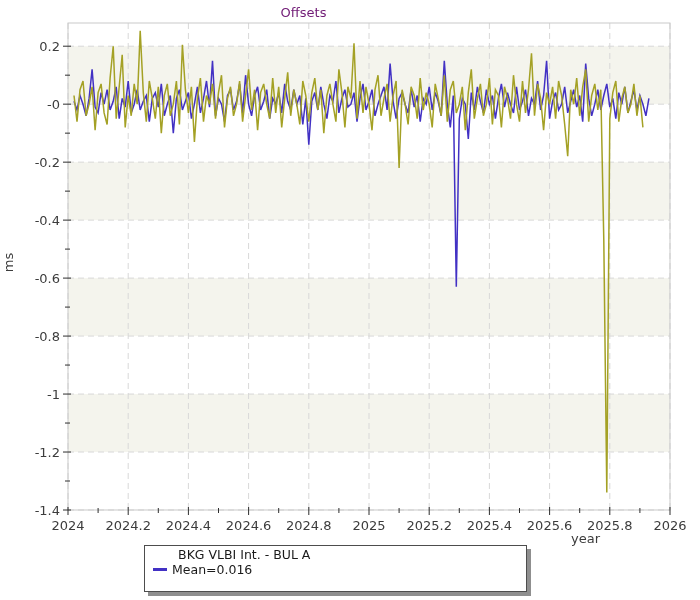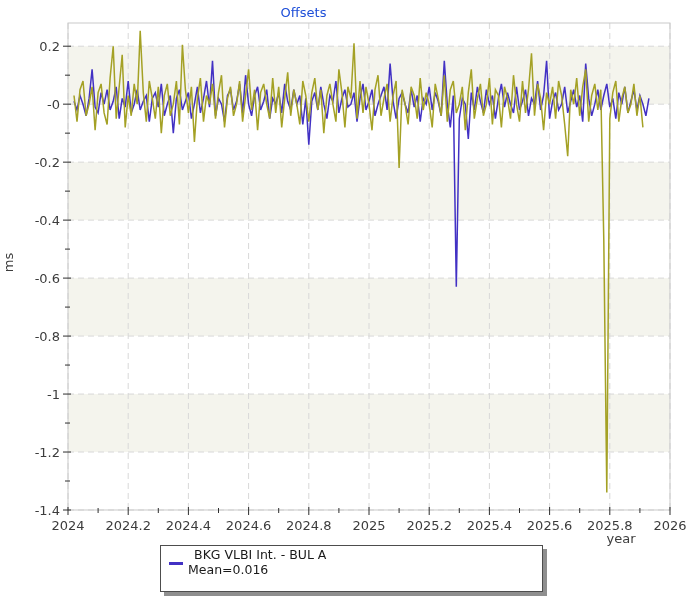--- a/index.html
+++ b/index.html
@@ -2,42 +2,42 @@
 <html><head>
 <meta charset="utf-8">
 <style>
   html,body{margin:0;padding:0;background:#ffffff;}
   #figure{
     position:relative;width:700px;height:600px;background:#ffffff;
     font-family:"DejaVu Sans","Liberation Sans",sans-serif;overflow:hidden;
   }
   #chart-title{
     position:absolute;left:0;top:5px;width:607px;text-align:center;
-    font-size:13px;color:#1d4ed8;
+    font-size:13px;color:#701a75;
   }
   #y-axis-label{
     position:absolute;left:-22px;top:255px;width:60px;text-align:center;
     transform:rotate(-90deg);font-size:13px;color:#3c3c3c;
   }
   #x-axis-label{
-    position:absolute;left:571px;top:531px;width:100px;text-align:center;
+    position:absolute;left:571px;top:531px;width:100px;text-align:left;
     font-size:13px;color:#3c3c3c;
   }
   #plot{position:absolute;left:0;top:0;}
   #plot text.tick{font-size:13px;fill:#3c3c3c;font-family:"DejaVu Sans","Liberation Sans",sans-serif;}
   #legend{
-    position:absolute;left:160px;top:545px;width:383px;height:47px;
+    position:absolute;left:144px;top:545px;width:383px;height:47px;
     background:#ffffff;border:1px solid #4d4d4d;box-shadow:4px 4px 0 #8f8f8f;
     display:flex;align-items:flex-start;
     font-size:12.5px;line-height:15px;color:#1a1a1a;box-sizing:border-box;
     padding:1px 2px;
   }
   .legend-entry{width:50%;padding-left:6px;box-sizing:border-box;}
   .legend-title{text-align:center;white-space:nowrap;}
-  .legend-row{display:flex;align-items:flex-start;white-space:nowrap;}
+  .legend-row{display:flex;align-items:center;white-space:nowrap;}
   .swatch{display:inline-block;width:14px;height:3px;margin-right:5px;flex:0 0 auto;}
   .legend-row.std{padding-left:26px;}
 </style>
 </head>
 <body>
 
 <div id="figure">
   <div id="chart-title">Offsets</div>
   <div id="y-axis-label">ms</div>
   <svg id="plot" width="700" height="600">

